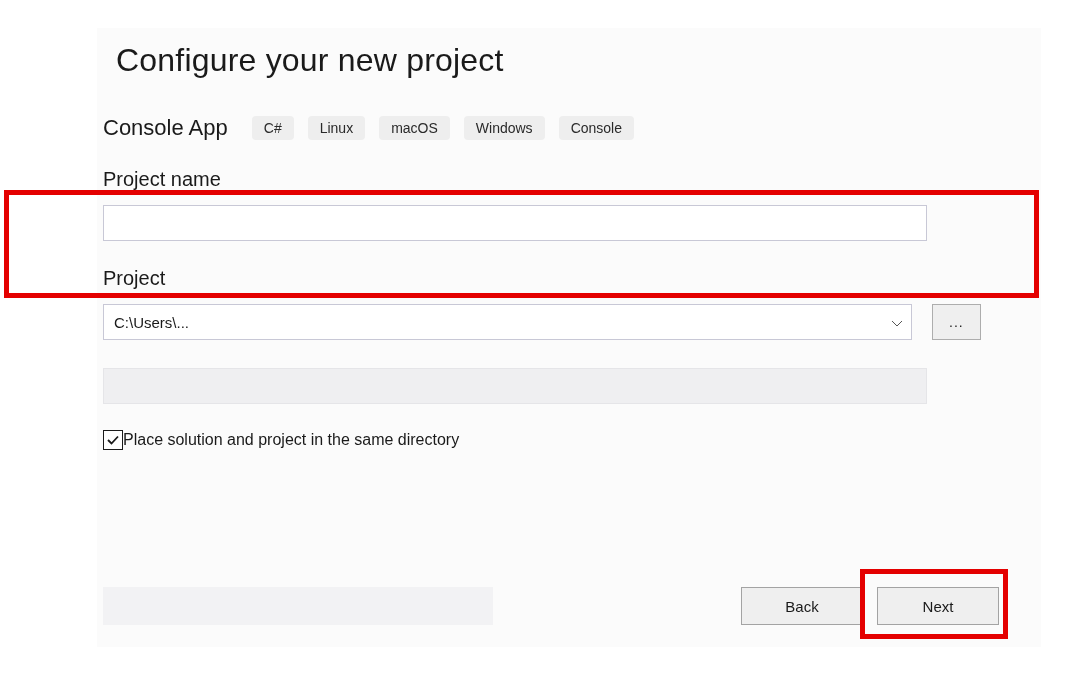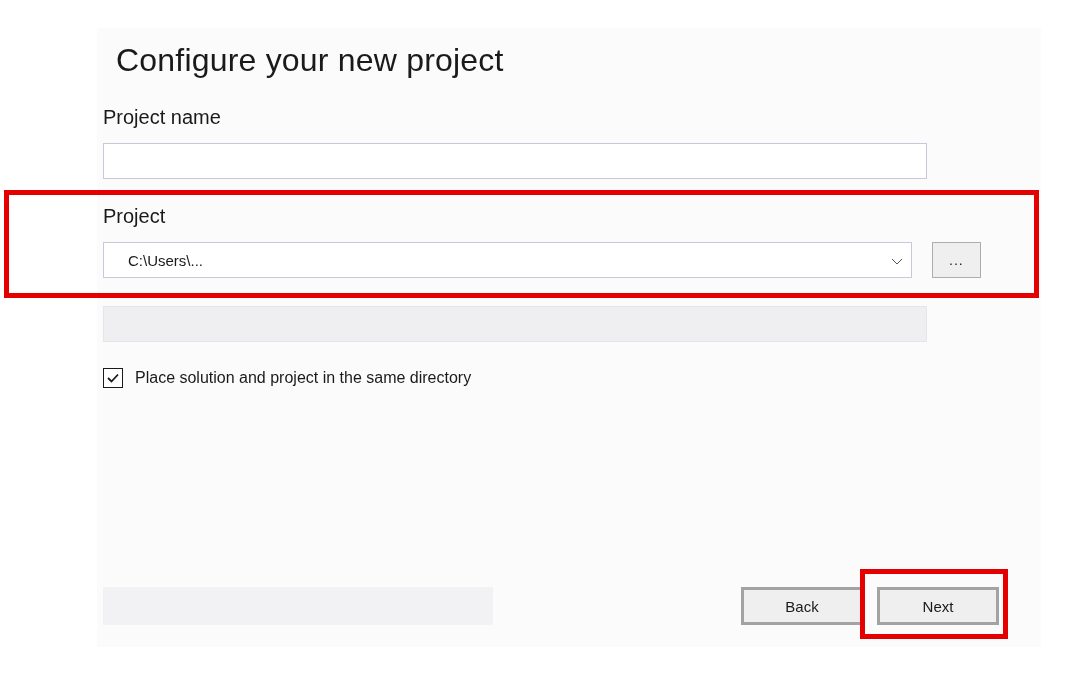--- a/index.html
+++ b/index.html
@@ -95,21 +95,21 @@
     }
     .select-wrapper {
       position: relative;
       width: 824px;
     }
     .select-input {
       width: 100%;
       height: 36px;
       border: 1px solid #c8c8d6;
       background: #ffffff;
-      padding: 0 30px 0 24px;
+      padding: 0 30px 0 10px;
       font-size: 15px;
       font-family: inherit;
       color: #1a1a1a;
       appearance: none;
       display: flex;
       align-items: center;
     }
     .select-caret {
       position: absolute;
       right: 10px;
@@ -140,21 +140,20 @@
       width: 824px;
       height: 36px;
       border: 1px solid #e5e5e8;
       background: #efeff1;
       padding: 0 10px;
       font-size: 15px;
     }
     .checkbox-row {
       display: flex;
       align-items: center;
-      gap: 12px;
       margin-top: 26px;
       margin-left: 6px;
     }
     .checkbox {
       width: 20px;
       height: 20px;
       border: 1.5px solid #1a1a1a;
       background: #ffffff;
       display: flex;
       align-items: center;
@@ -176,21 +175,21 @@
     .button-row {
       position: absolute;
       right: 42px;
       bottom: 22px;
       display: flex;
       gap: 14px;
     }
     .nav-button {
       width: 122px;
       height: 38px;
-      border: 3px solid #a3a3a3;
+      border: 1px solid #a3a3a3;
       background: #efefef;
       font-size: 15px;
       font-family: inherit;
       color: #1a1a1a;
       cursor: pointer;
     }
     .highlight-box-2 {
       position: absolute;
       right: 33px;
       bottom: 8px;
@@ -200,20 +199,28 @@
       pointer-events: none;
       z-index: 5;
     }
   </style>
 </head>
 <body>
 
 <div class="container">
   <h1 class="page-title">Configure your new project</h1>
 
+  <div class="template-row">
+    <span class="template-title">Console App</span>
+    <span class="tag">C#</span>
+    <span class="tag">Linux</span>
+    <span class="tag">macOS</span>
+    <span class="tag">Windows</span>
+    <span class="tag">Console</span>
+  </div>
 
   <div class="highlight-box-1"></div>
 
   <div class="field-block project-name">
     <div class="field-label">Project name</div>
     <input type="text" class="text-input" value="" style="">
   </div>
 
   <div class="field-block location">
     <div class="field-label">Project</div>

